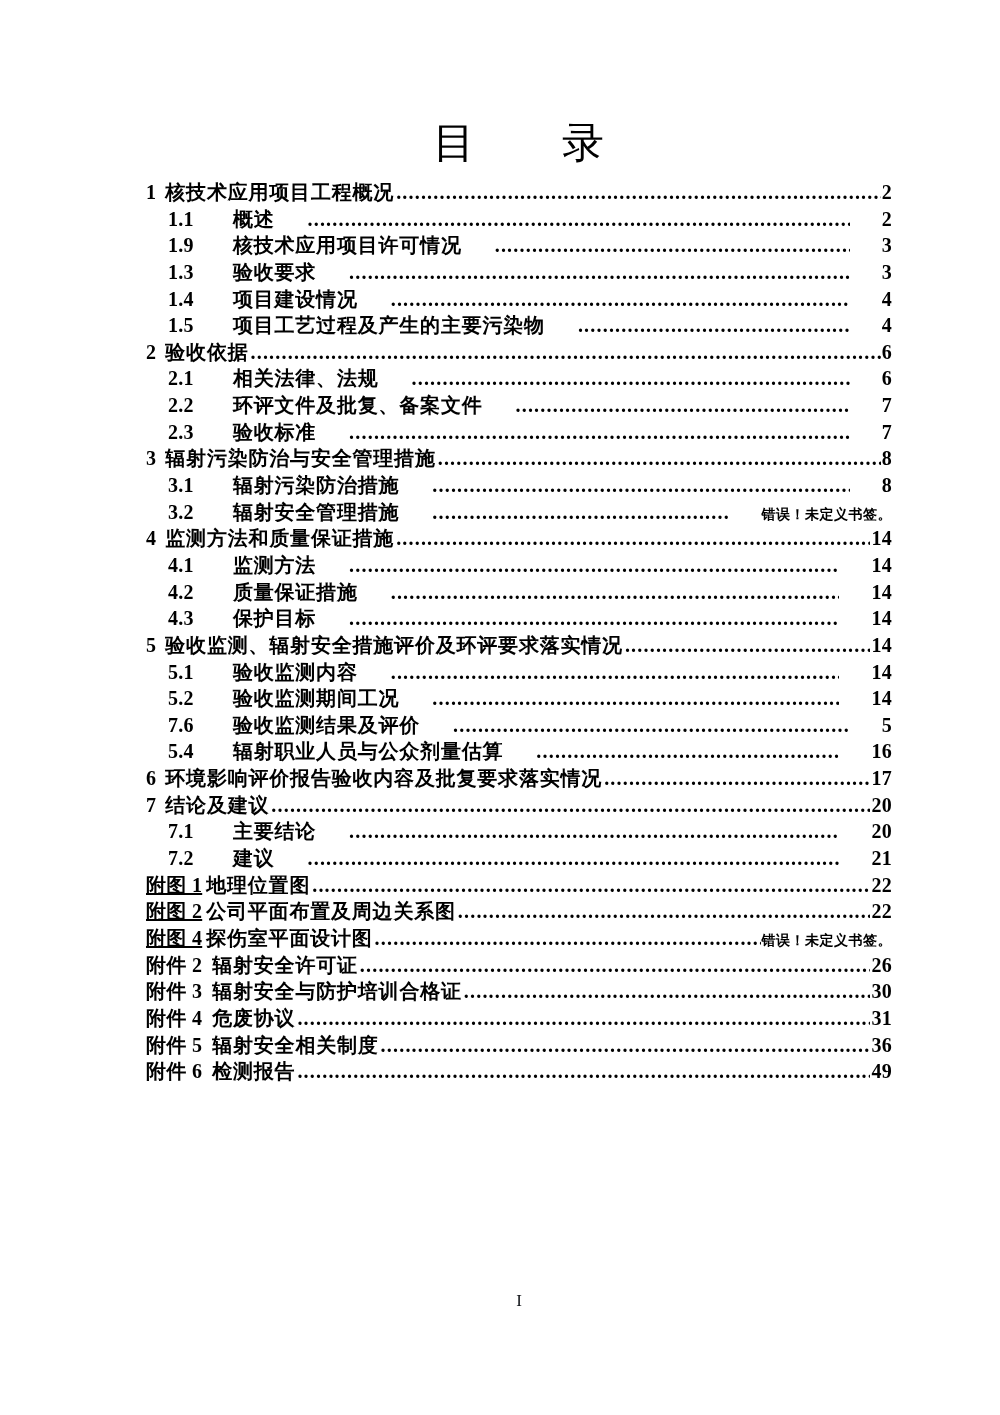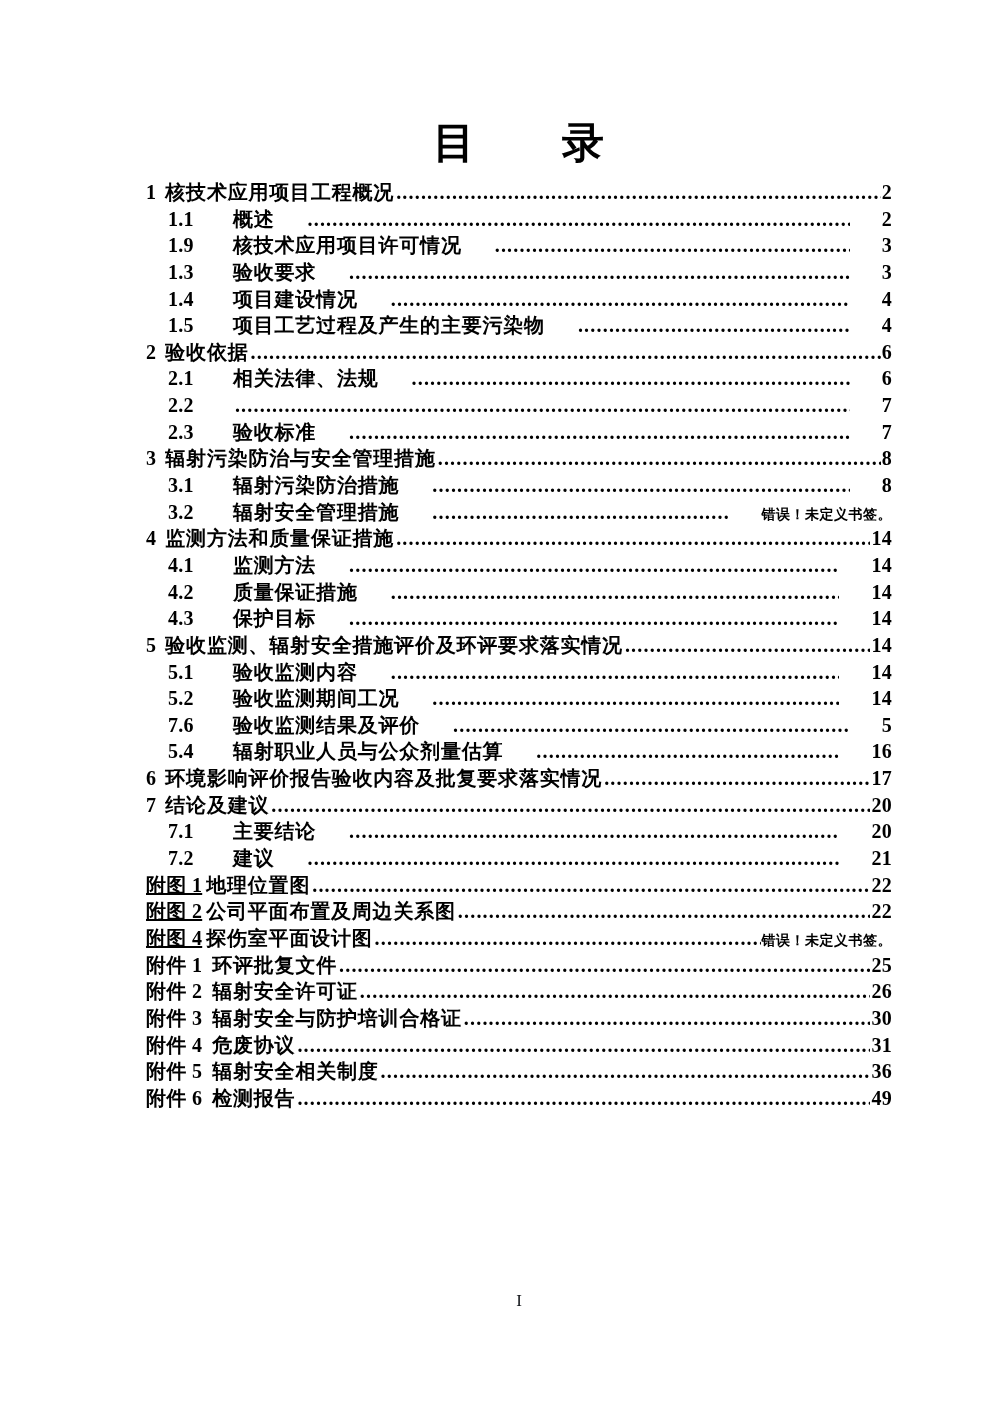--- a/index.html
+++ b/index.html
@@ -21,21 +21,21 @@
     left: 146px;
     top: 0;
     width: 746px;
   }
   .doc-title {
     margin: 0;
     padding-top: 118px;
     text-align: center;
     font-size: 42px;
     line-height: 50px;
-    font-weight: 700;
+    font-weight: 400;
     white-space: pre;
     letter-spacing: 1px;
   }
   .toc {
     margin-top: 11px;
   }
   .toc-row {
     display: flex;
     align-items: baseline;
     height: 26.65px;
@@ -138,20 +138,21 @@
     <span class="toc-page">6</span>
   </div>
         <div class="toc-row subsection">
     <span class="toc-num">2.1</span>
     <span class="toc-label">相关法律、法规</span>
     <span class="leader"></span>
     <span class="toc-page">6</span>
   </div>
         <div class="toc-row subsection">
     <span class="toc-num">2.2</span>
+    <span class="toc-label">环评文件及批复、备案文件</span>
     <span class="leader"></span>
     <span class="toc-page">7</span>
   </div>
         <div class="toc-row subsection">
     <span class="toc-num">2.3</span>
     <span class="toc-label">验收标准</span>
     <span class="leader"></span>
     <span class="toc-page">7</span>
   </div>
         <div class="toc-row section">
@@ -260,26 +261,20 @@
     <span class="toc-num">附图 2</span>
     <span class="toc-label">公司平面布置及周边关系图</span>
     <span class="leader"></span>
     <span class="toc-page">22</span>
   </div>
         <div class="toc-row figure error">
     <span class="toc-num">附图 4</span>
     <span class="toc-label">探伤室平面设计图</span>
     <span class="leader"></span>
     <span class="toc-page">错误！未定义书签。</span>
-  </div>
-        <div class="toc-row attachment">
-    <span class="toc-num">附件 1</span>
-    <span class="toc-label">环评批复文件</span>
-    <span class="leader"></span>
-    <span class="toc-page">25</span>
   </div>
         <div class="toc-row attachment">
     <span class="toc-num">附件 2</span>
     <span class="toc-label">辐射安全许可证</span>
     <span class="leader"></span>
     <span class="toc-page">26</span>
   </div>
         <div class="toc-row attachment">
     <span class="toc-num">附件 3</span>
     <span class="toc-label">辐射安全与防护培训合格证</span>

